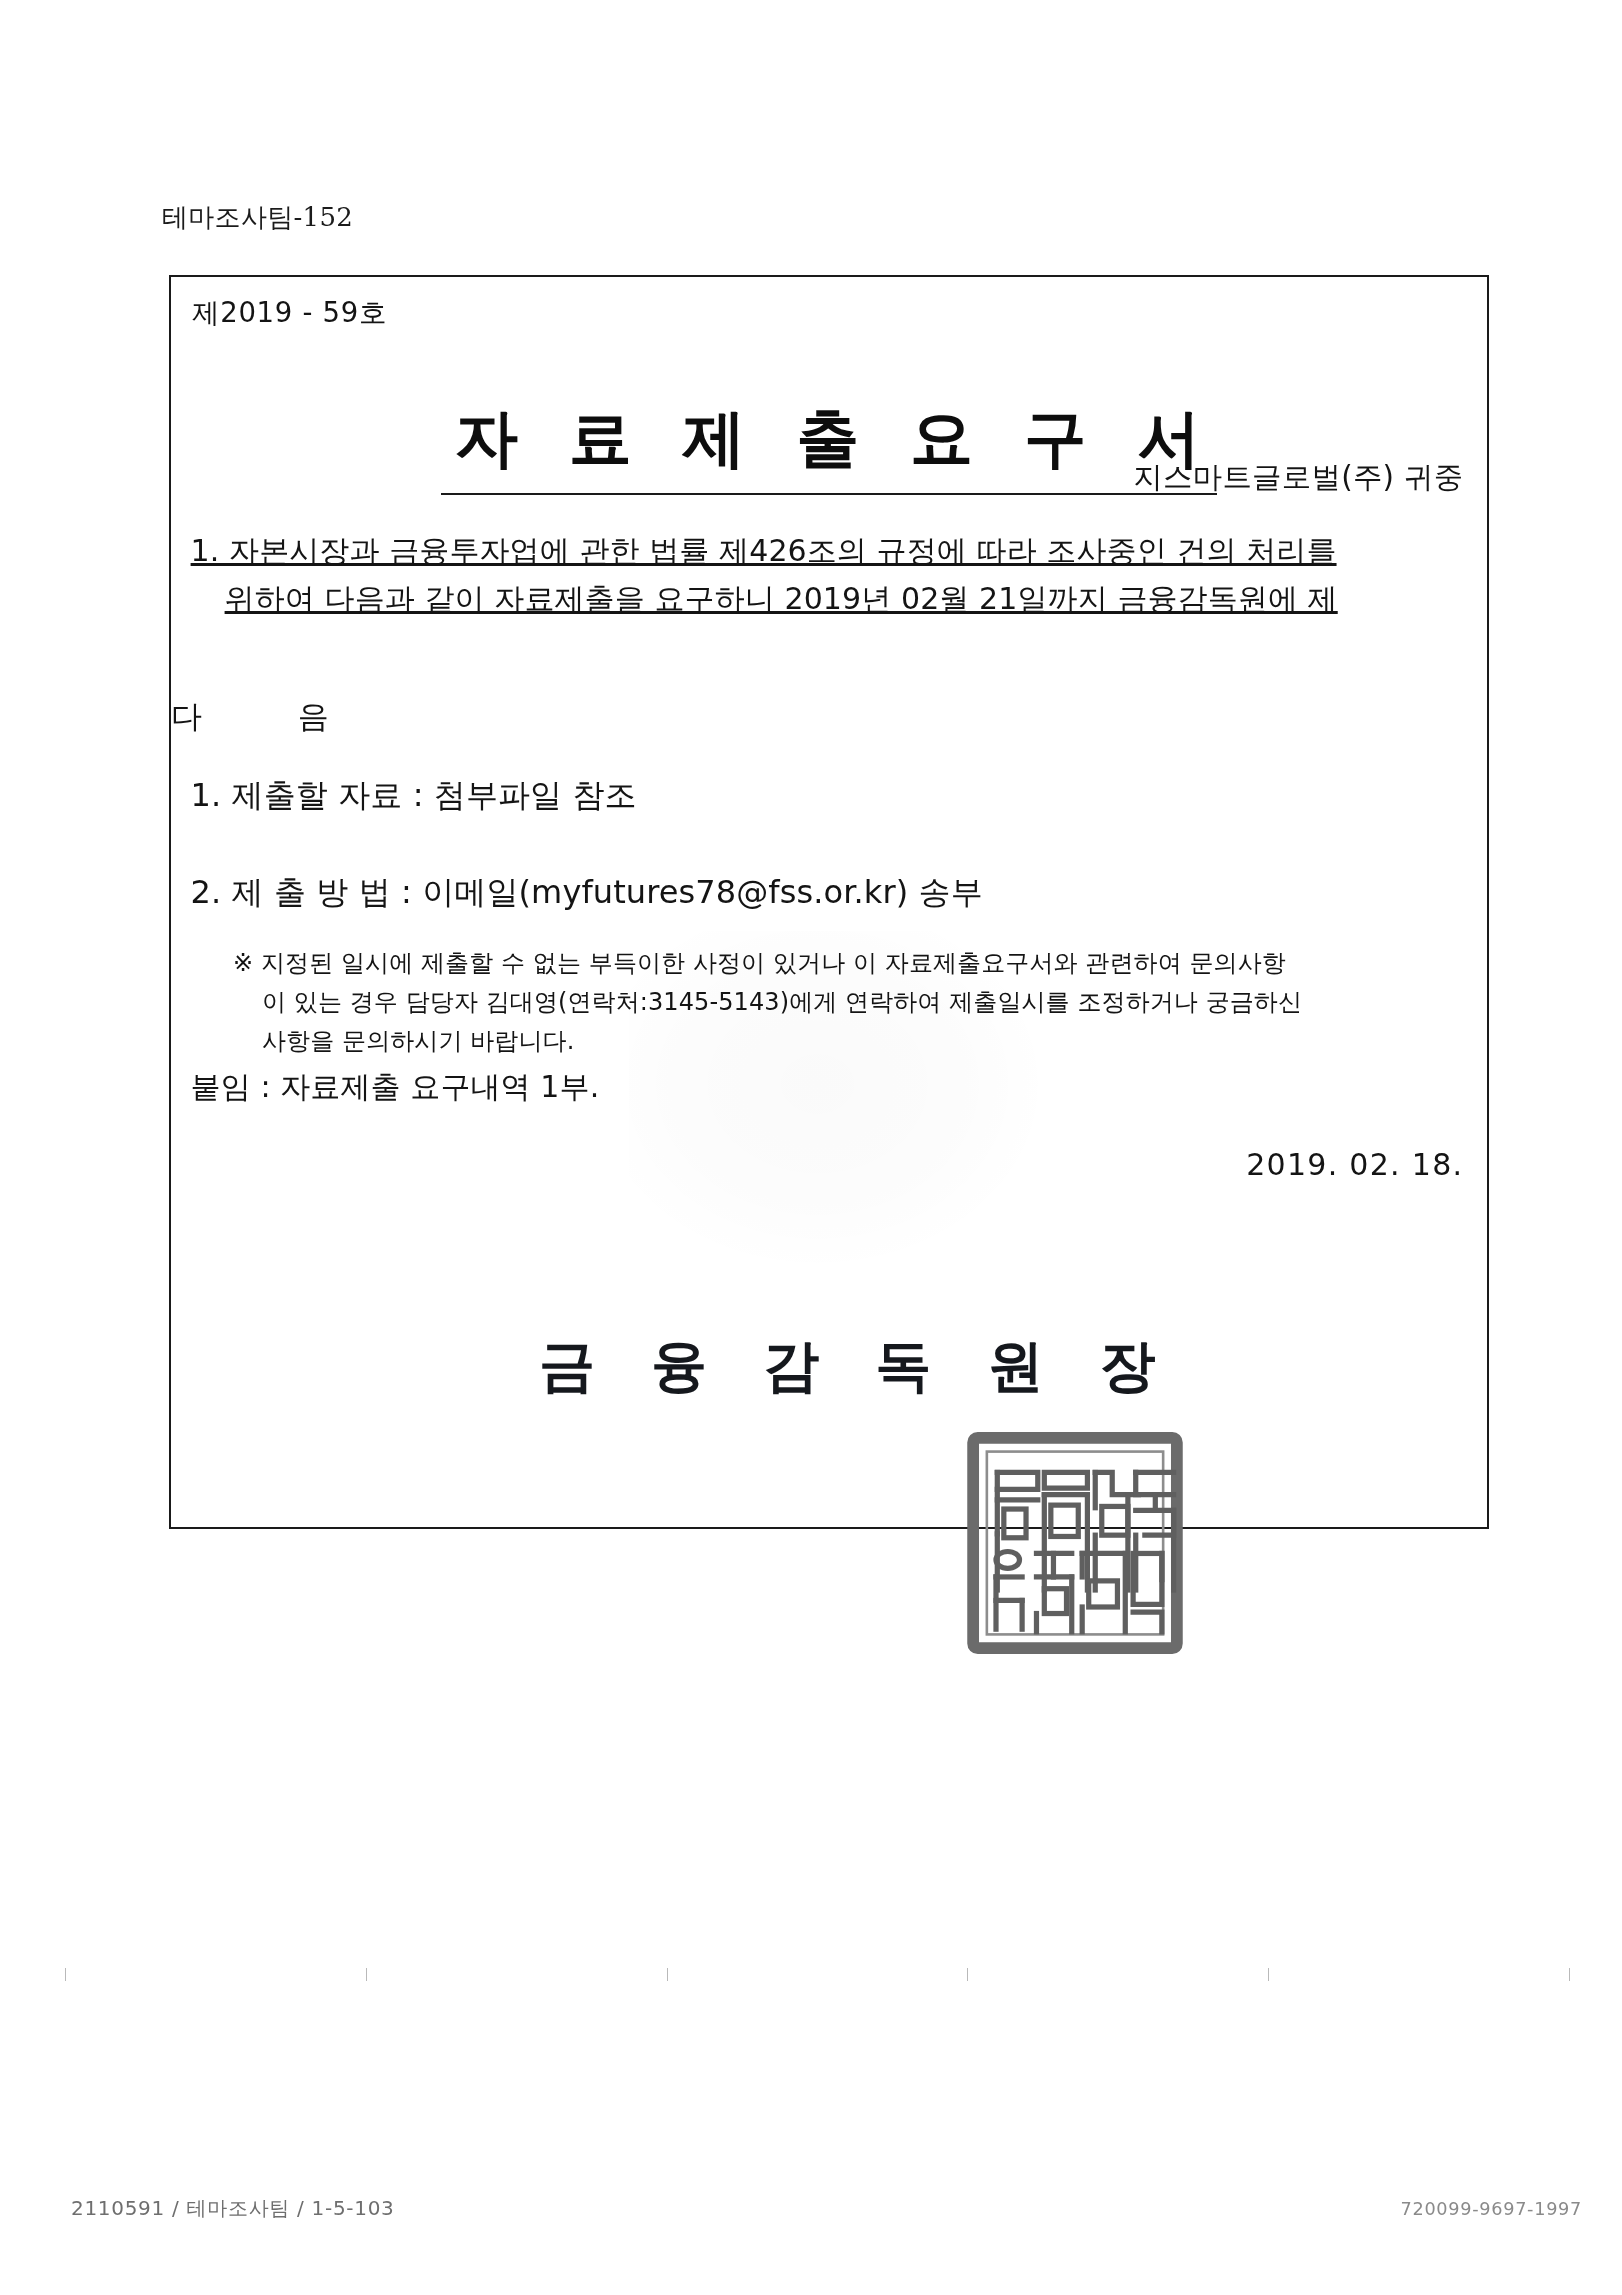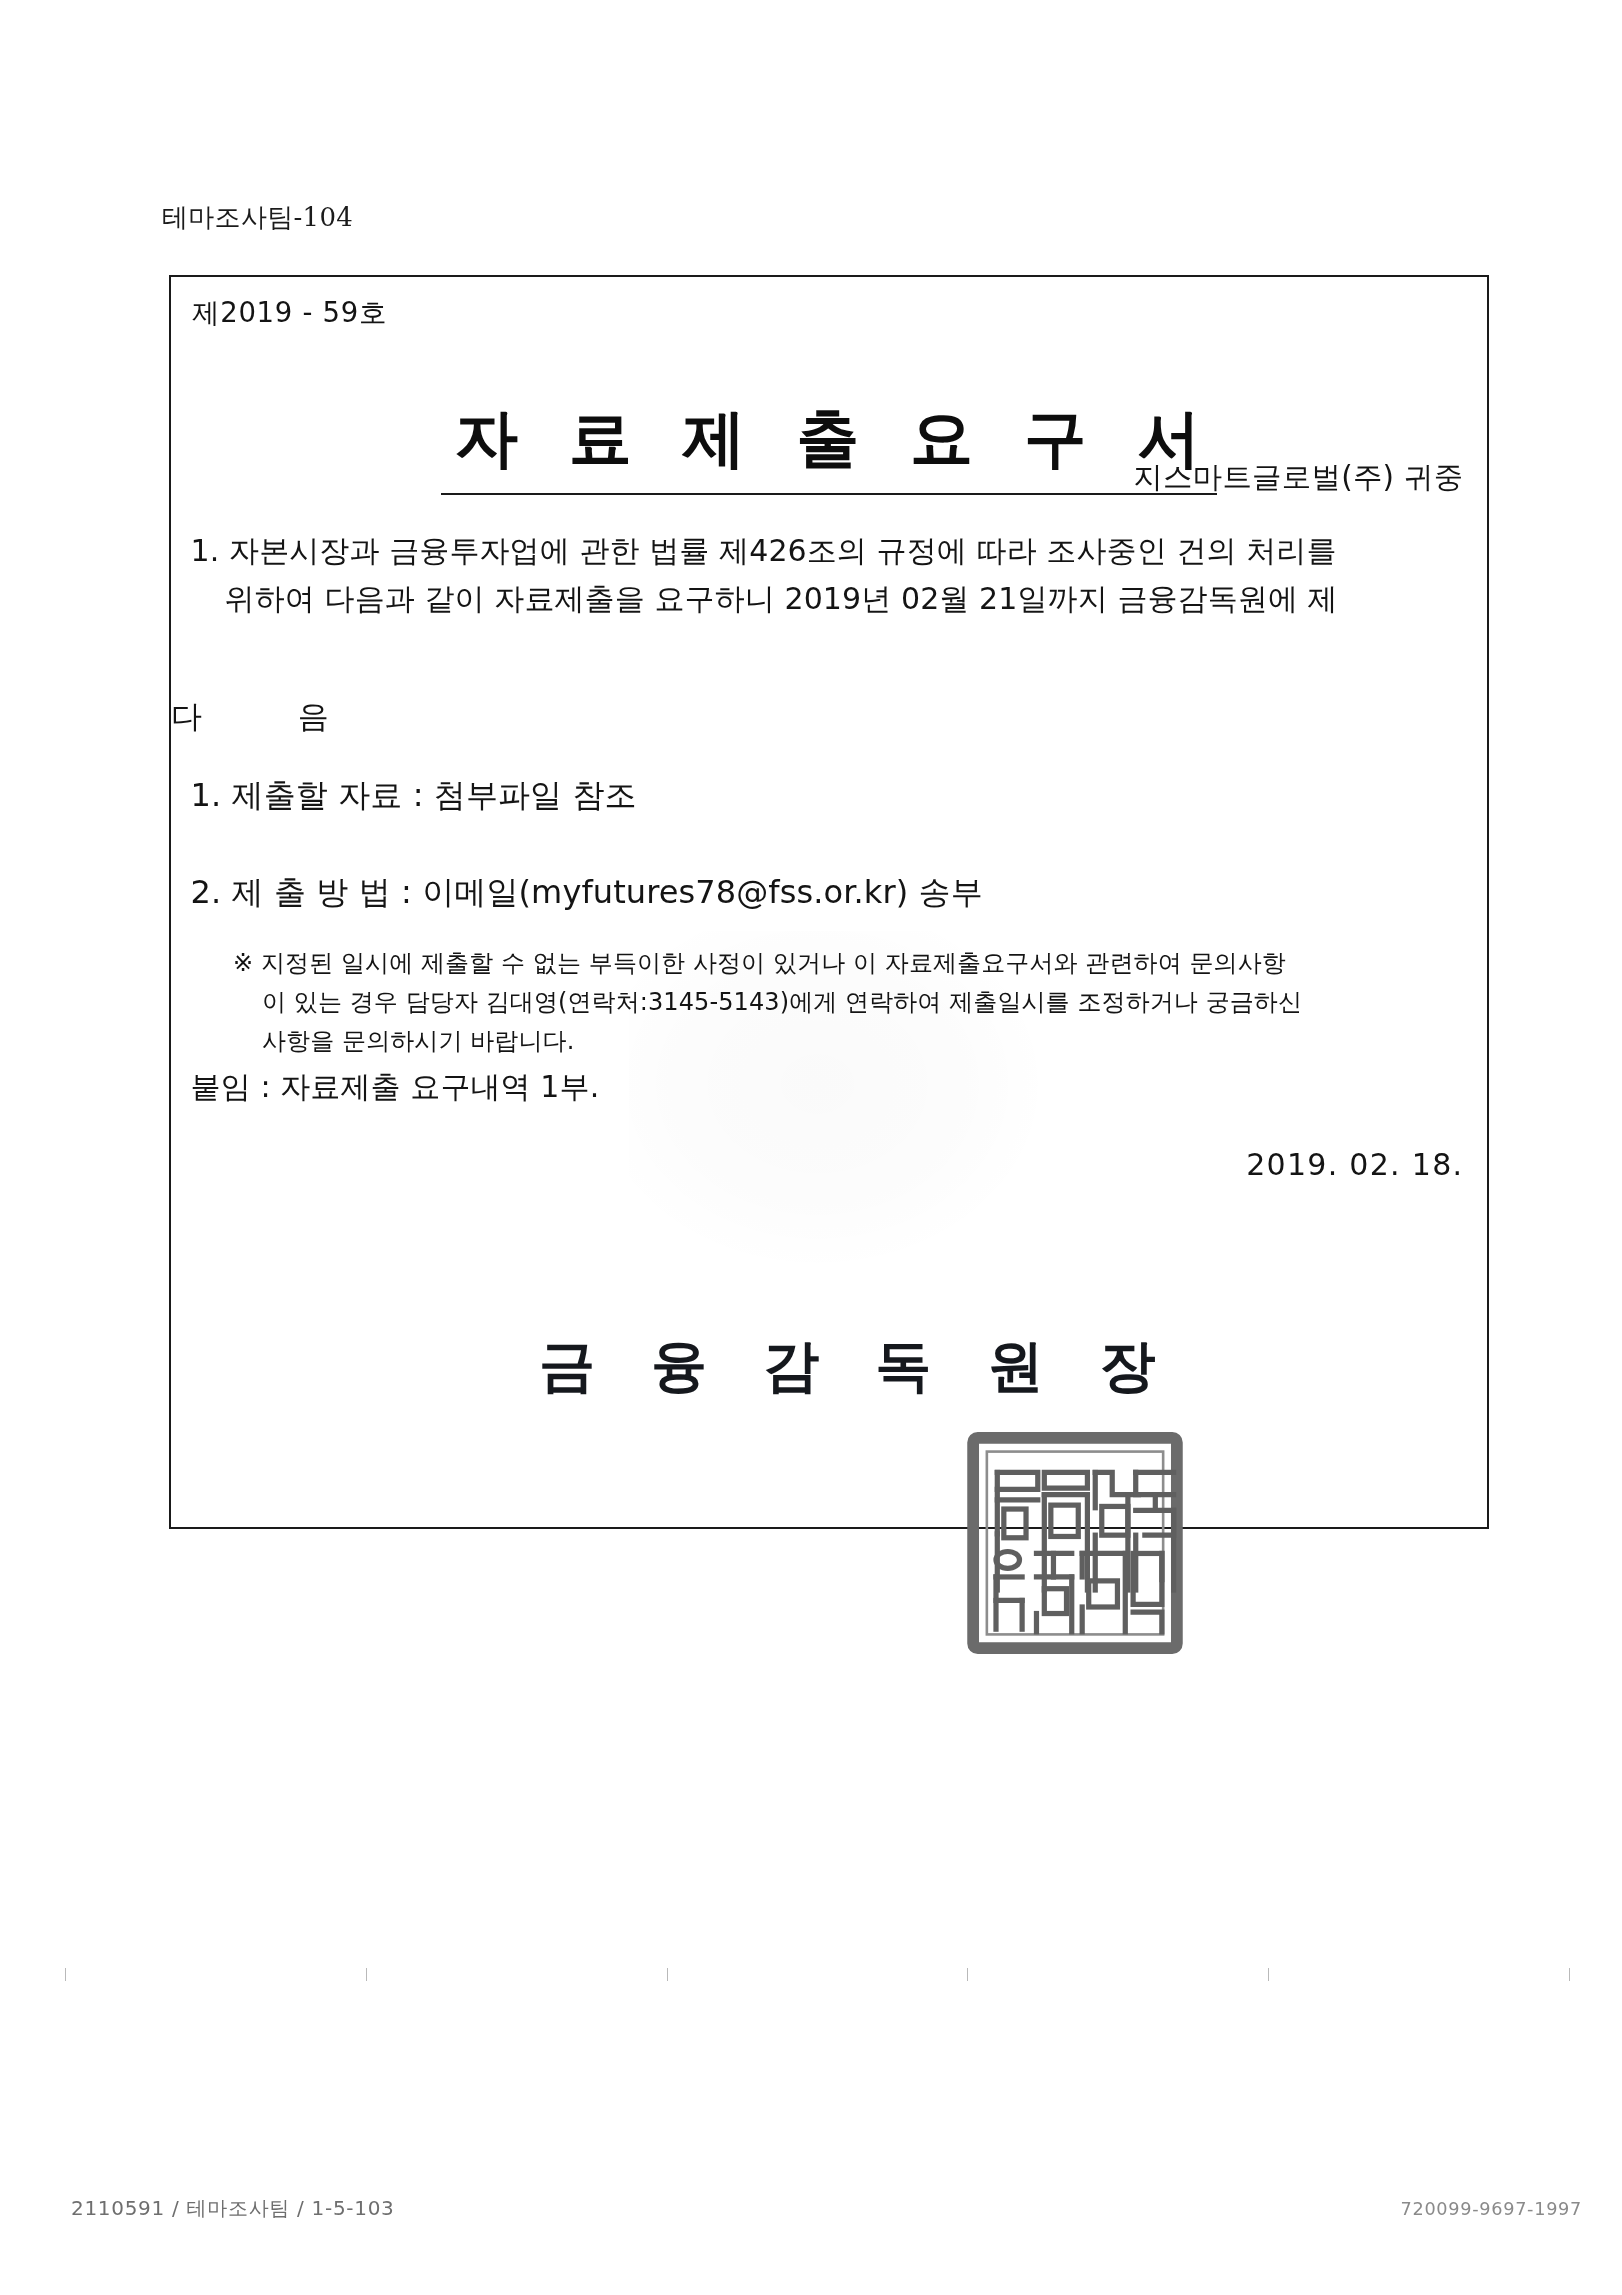--- a/index.html
+++ b/index.html
@@ -99,20 +99,21 @@
   .body-para {
     position: absolute;
     left: 19.6px;
     top: 250px;
     width: 1276px;
     font-size: 30px;
     line-height: 48px;
     letter-spacing: 0.1px;
     text-align: justify;
     text-justify: inter-character;
+    text-decoration: underline;
   }
   .body-para .para-indent { display: block; }
   .body-para .l1 { text-indent: 0; }
   .body-para .l2, .body-para .l3 { padding-left: 34px; }
 
   .da-eum {
     position: absolute;
     left: 0;
     top: 419px;
     width: 100%;
@@ -220,21 +221,21 @@
     font-size: 17.7px;
     color: #8a8a8a;
     letter-spacing: 0.7px;
     white-space: nowrap;
     margin-left: 44px;
   }
 </style>
 </head>
 <body>
 
-<div class="doc-header">테마조사팀-104</div>
+<div class="doc-header">테마조사팀-152</div>
 
 <div class="doc-frame">
   <div class="frame-inner">
 
     <div class="watermark"></div>
 
     <div class="doc-number">제2019 - 59호</div>
 
     <div class="title-wrap">
       <span class="doc-title">자 료 제 출 요 구 서</span>

